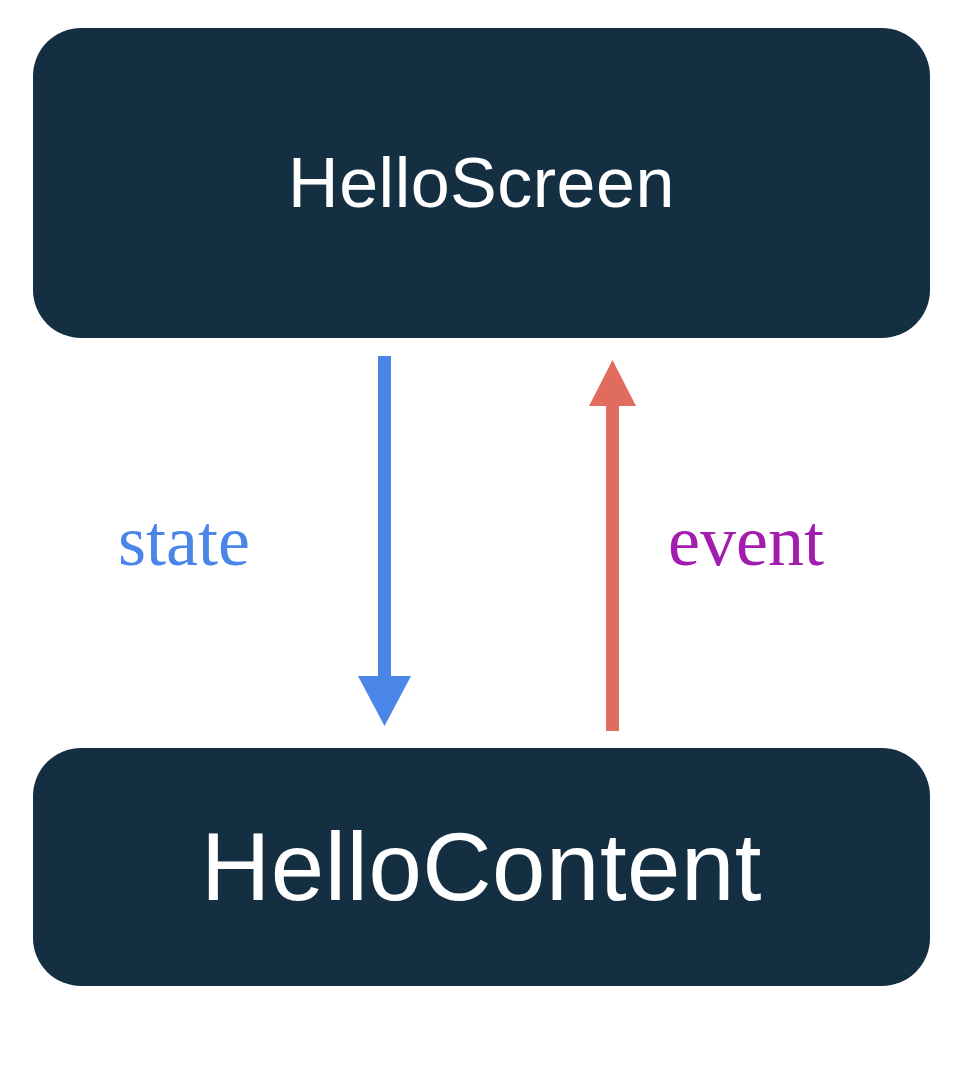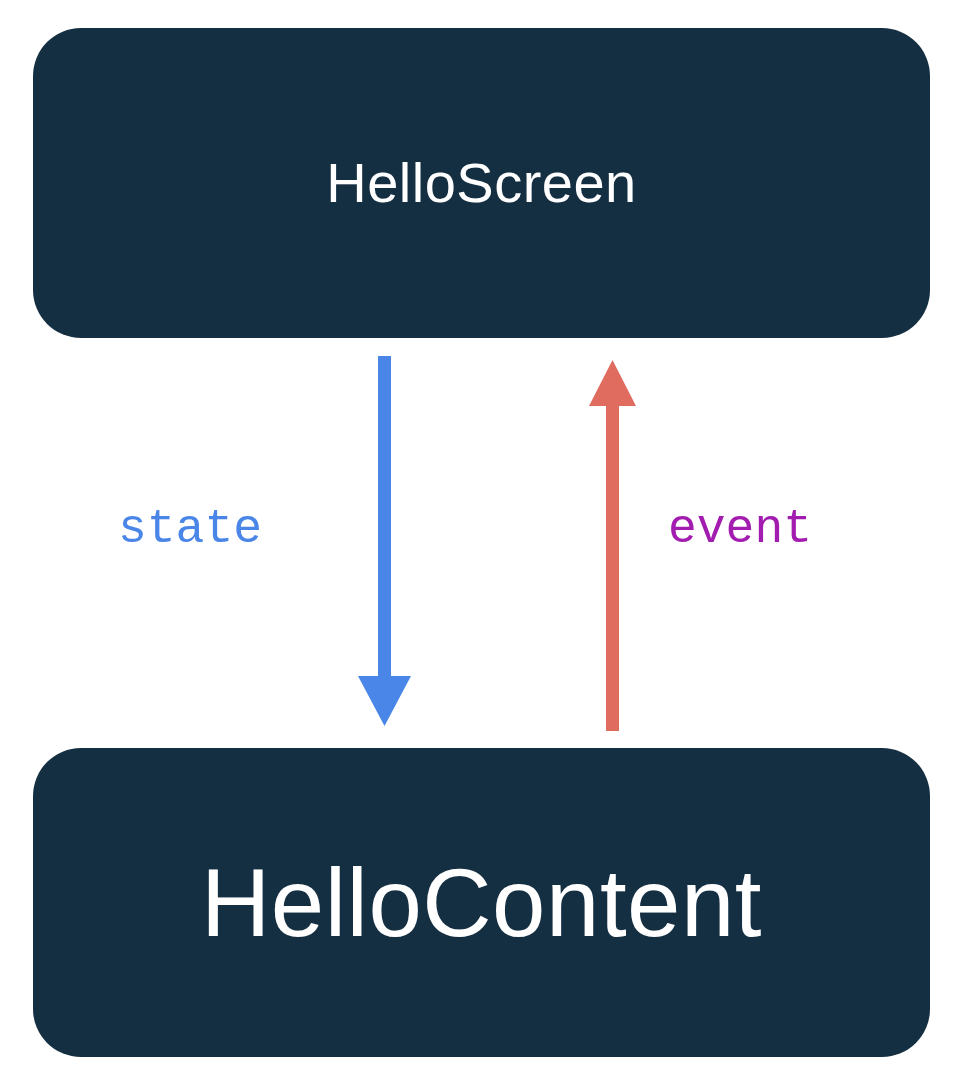--- a/index.html
+++ b/index.html
@@ -43,49 +43,49 @@
     white-space: nowrap;
   }
 
   #node-hello-screen {
     left: 33px;
     top: 28px;
     width: 897px;
     height: 310px;
   }
   #node-hello-screen .node-label {
-    font-size: 56px;
+    font-size: 70px;
   }
 
   #node-hello-content {
     left: 33px;
     top: 748px;
     width: 897px;
-    height: 309px;
+    height: 238px;
   }
   #node-hello-content .node-label {
     font-size: 96px;
   }
 
   
   #arrow-layer {
     position: absolute;
     left: 0;
     top: 0;
     width: 958px;
     height: 1078px;
     pointer-events: none;
   }
 
   
   .edge-label {
     position: absolute;
-    font-family: Liberation Mono, monospace;
+    font-family: Liberation Serif, serif;
     font-weight: 400;
-    font-size: 48px;
+    font-size: 72px;
     line-height: 1;
     white-space: nowrap;
     text-align: right;
   }
   #edge-label-state {
     left: 118px;
     top: 505px;
     color: #4a86e8;
   }
   #edge-label-event {

